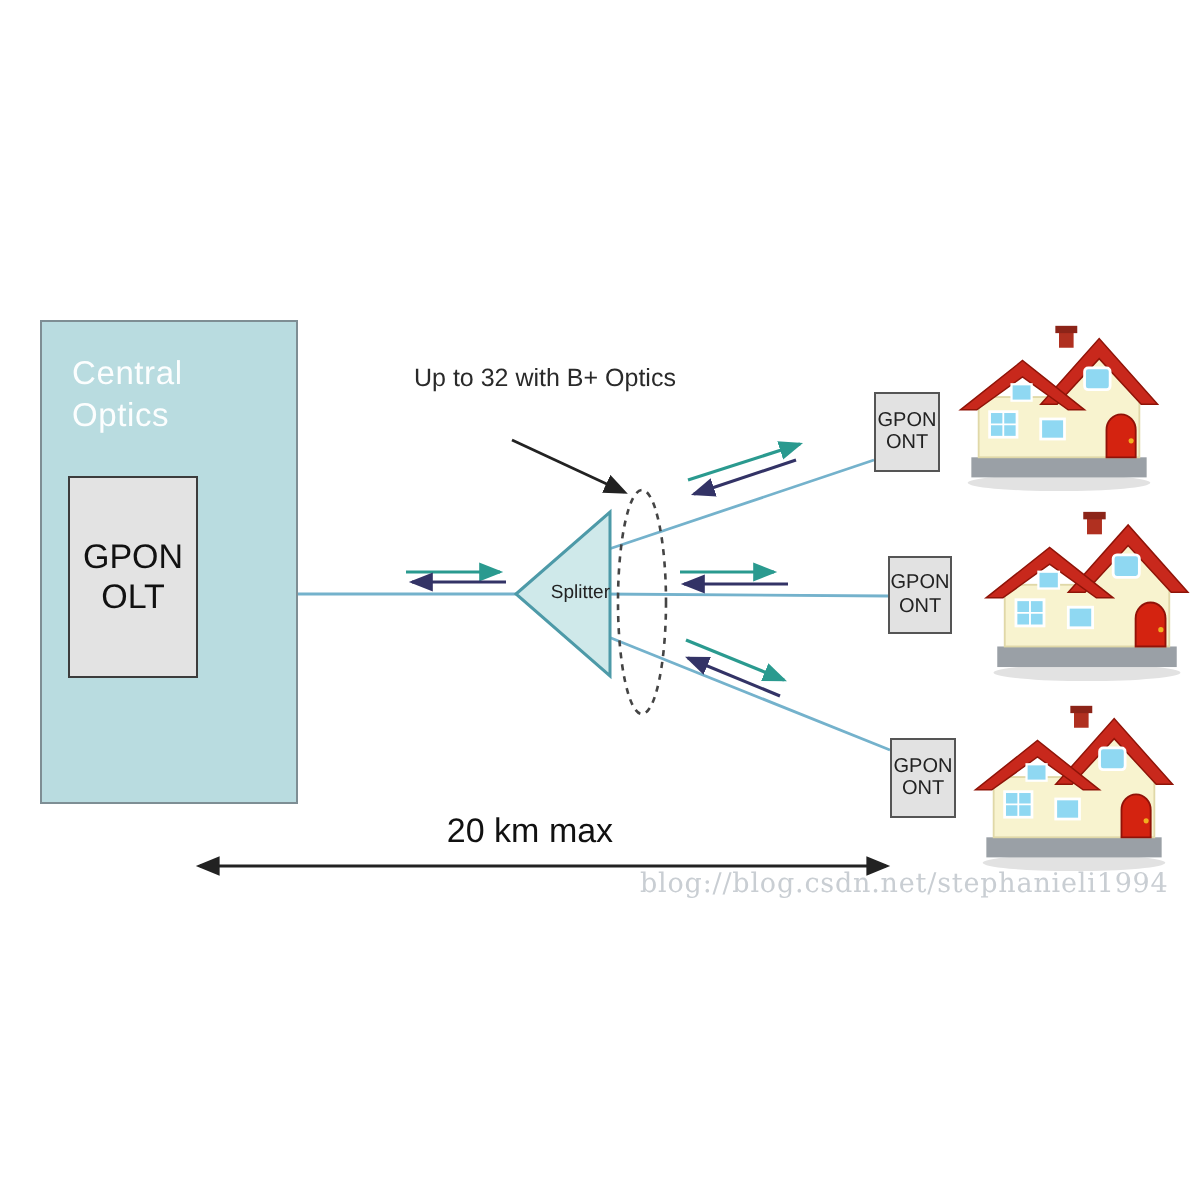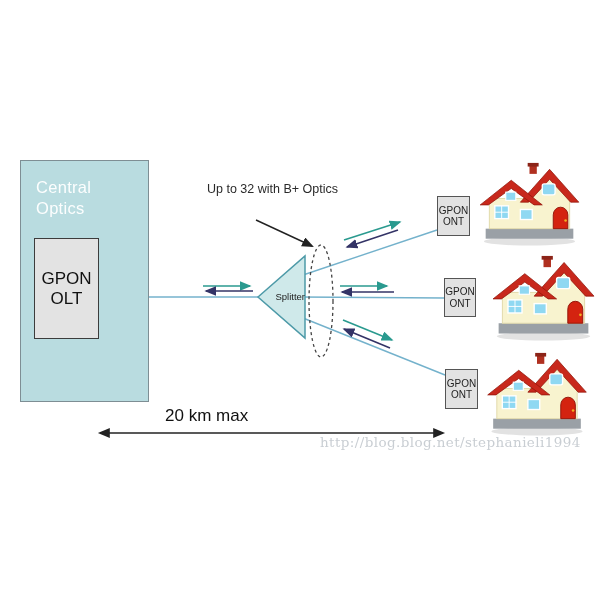--- a/index.html
+++ b/index.html
@@ -27,21 +27,21 @@
        font-size:10px;line-height:11.5px;color:#222;}
   .ont1{left:437px;top:196px;width:33px;height:40px;}
   .ont2{left:444px;top:278px;width:32px;height:39px;}
   .ont3{left:445px;top:369px;width:33px;height:40px;}
 
   .house{position:absolute;}
   .house1{left:472px;top:162px;width:115px;height:84px;}
   .house2{left:487px;top:255px;width:113px;height:86px;}
   .house3{left:479px;top:352px;width:116px;height:84px;}
 
-  .distance-label{position:absolute;left:165px;top:406px;width:200px;text-align:left;
+  .distance-label{position:absolute;left:165px;top:406px;width:200px;text-align:center;
        font-size:17px;color:#111;}
 
   .watermark{position:absolute;left:320px;top:434px;font-size:13.5px;color:#c9ced3;
        font-family:"DejaVu Serif",serif;letter-spacing:.4px;white-space:nowrap;}
 
   .block{display:block;}
 </style>
 </head>
 <body>
 
@@ -143,15 +143,15 @@
     </svg>
   <svg class="house house2" viewBox="0 0 120 92">
       <use href="#house"></use>
     </svg>
   <svg class="house house3" viewBox="0 0 120 92">
       <use href="#house"></use>
     </svg>
 
   <div class="distance-label">20 km max</div>
 
-  <div class="watermark">http://blog.blog.net/stephanieli1994</div>
+  <div class="watermark">blog://blog.csdn.net/stephanieli1994</div>
 
 </div>
 
 </body></html>

